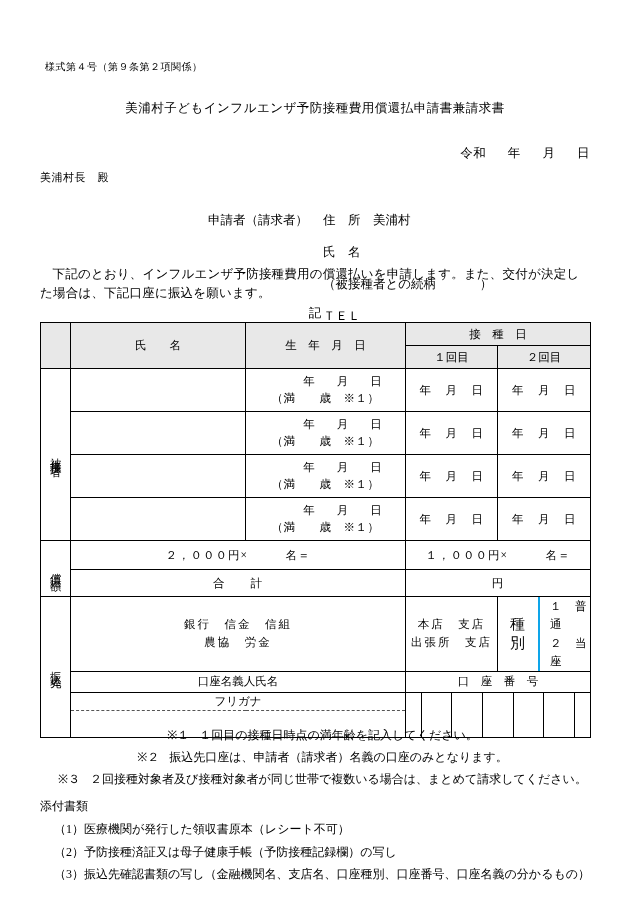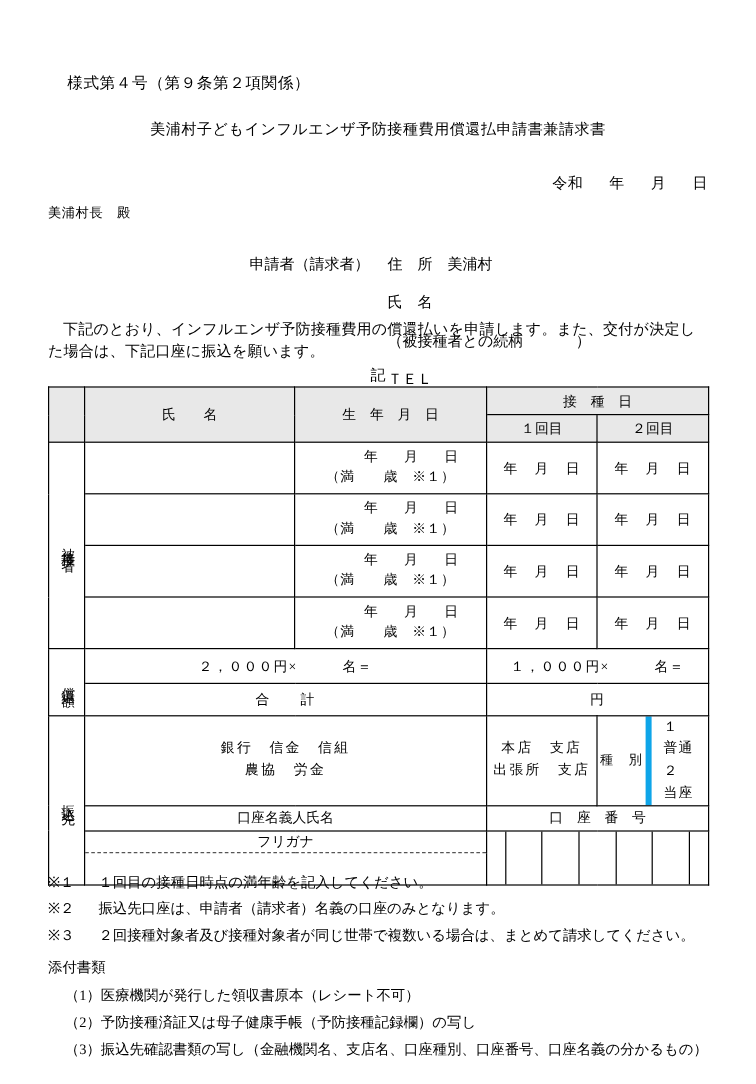--- a/index.html
+++ b/index.html
@@ -9,21 +9,21 @@
     font-family:"Liberation Serif","DejaVu Serif",serif;
     color:#000;
     font-size:11px;
     position:relative;
   }
   .page{
     position:absolute;
     left:40px; top:0; width:550px; height:903px;
   }
   .form-no{
-    position:absolute; left:16px; top:60px; font-size:13px; letter-spacing:0.5px;
+    position:absolute; left:5px; top:60px; font-size:10px; letter-spacing:0.5px;
   }
   .doc-title{
     position:absolute; left:0; top:100px; width:550px; text-align:center;
     font-size:12.5px; letter-spacing:0.5px;
   }
   .date-line{
     position:absolute; right:0; top:145px; font-size:12.5px; letter-spacing:0.5px;
   }
   .date-line span{margin-left:18px;text-align:right;}
   .addressee{
@@ -82,21 +82,21 @@
     line-height:1.55;letter-spacing:2px;
   }
   .kind-list{line-height:1.6;letter-spacing:1px;text-align:left;padding-left:10px;}
   .furigana{
     text-align:left;padding-left:8px;font-size:11px;
   }
   .acct-split td{height:17px;}
   .notes{
     position:absolute; left:0; top:724px; width:555px; font-size:12px; line-height:1.85;
   }
-  .notes .n{display:block;white-space:nowrap;}
+  .notes .n{display:block;white-space:nowrap;text-align:center;}
   .notes .lbl{display:inline-block;width:42px;}
   .attach{
     position:absolute; left:0; top:795px; width:555px; font-size:12px; line-height:1.9;
   }
   .attach .item{display:block;padding-left:14px;white-space:nowrap;}
   .attach .head{display:block;}
 </style>
 </head>
 <body>
 
@@ -236,21 +236,21 @@
       <td style="height:40px">
         <div class="bank-grid">
           <div>本店　支店</div>
           <div>出張所　支店</div>
         </div>
       </td>
       <td style="height:40px;padding:0">
         <table style="width:100%;height:100%;border-collapse:collapse">
           <tbody>
                 <tr>
-            <td style="width:40px;border:none;border-right:5px solid #0ea5e9;font-size:11px;letter-spacing:1px">種　別</td>
+            <td style="width:40px;border:none;border-right:2px solid #0ea5e9;font-size:15px;letter-spacing:1px">種　別</td>
             <td style="border:none">
               <div class="kind-list">
                 <div>１　普通</div>
                 <div>２　当座</div>
               </div>
             </td>
           </tr>
         </tbody>
             </table>
       </td>

